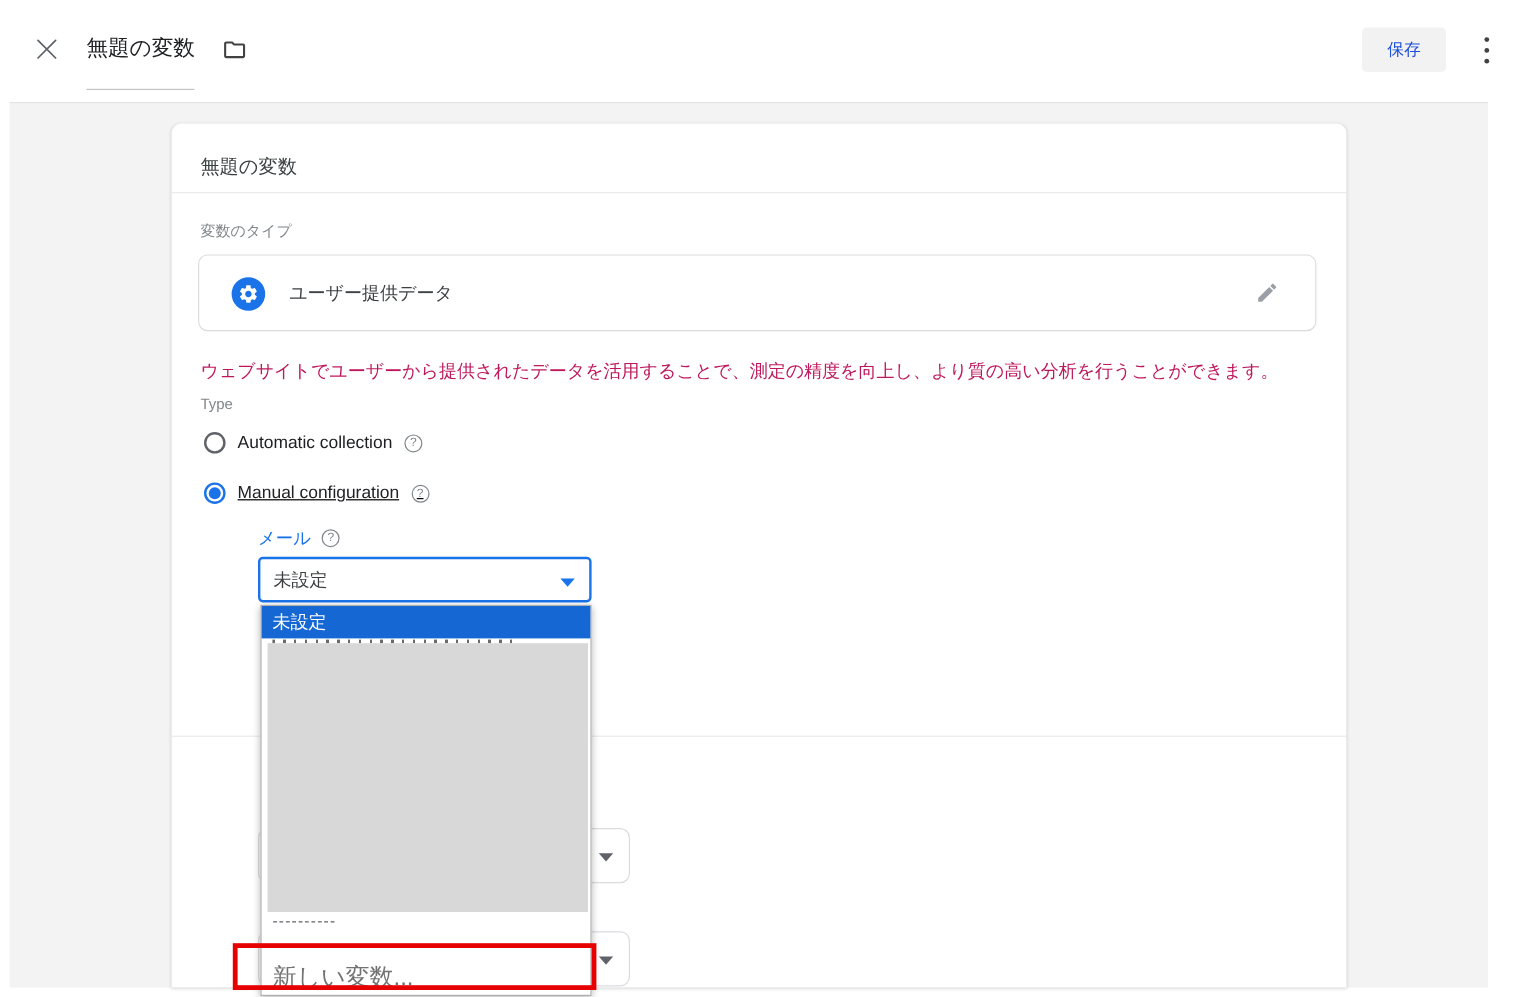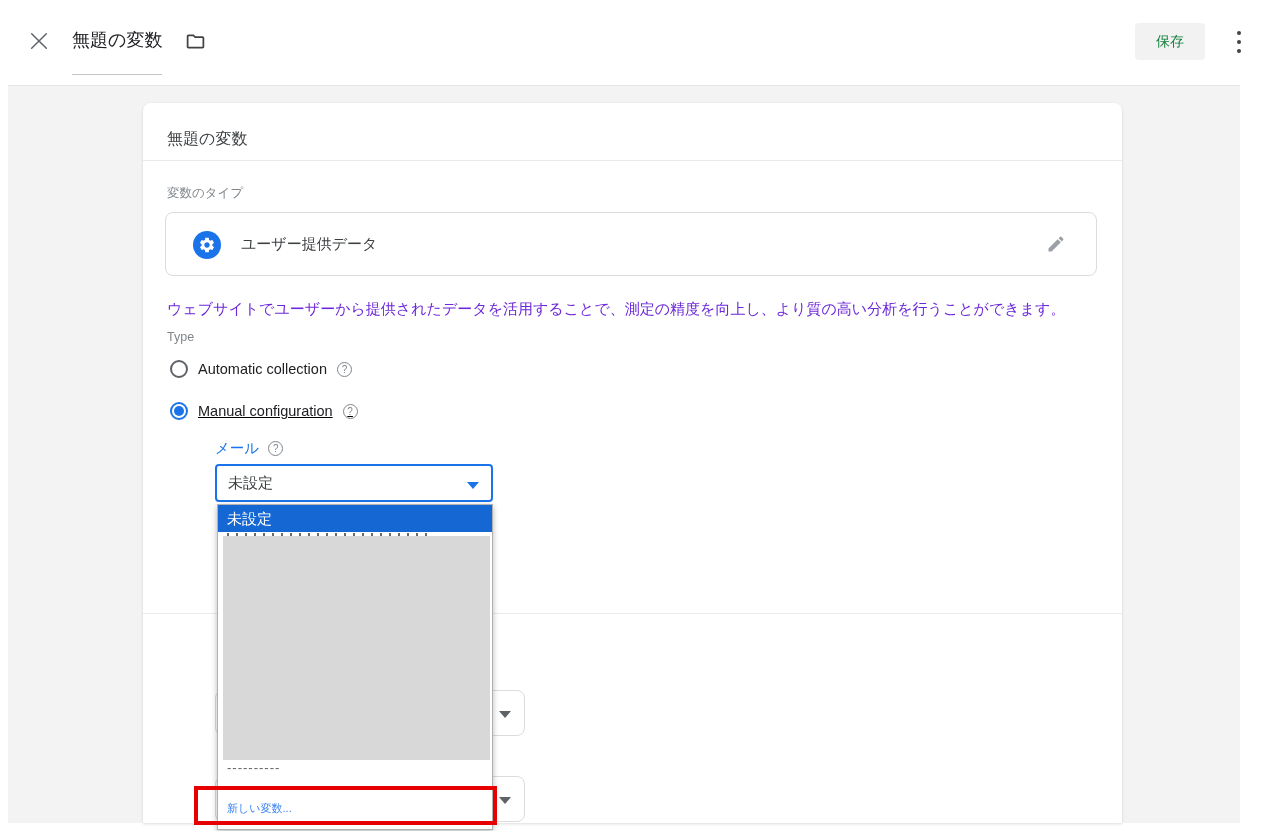--- a/index.html
+++ b/index.html
@@ -8,21 +8,21 @@
 
   
   .topbar { position:absolute; left:0; top:0; width:1263px; height:85px; background:#fff; }
   .close-btn { position:absolute; left:28px; top:30px; width:22px; height:22px; cursor:pointer; }
   .close-btn svg { width:22px; height:22px; stroke:#5f6368; stroke-width:1.6; }
   .doc-title { position:absolute; left:72px; top:28px; font-size:18px; color:#202124;
     padding-bottom:22px; border-bottom:1px solid #c4c4c4; }
   .folder-ic { position:absolute; left:185px; top:31px; width:21px; height:21px; }
   .folder-ic svg { width:21px; height:21px; fill:#424242; }
   .save-btn { position:absolute; left:1135px; top:23px; width:70px; height:37px;
-    background:#f2f2f2; border:none; border-radius:4px; color:#15803d; font-size:14px;
+    background:#f2f2f2; border:none; border-radius:4px; color:#1d4ed8; font-size:14px;
     font-family:Liberation Sans, sans-serif; }
   .kebab { position:absolute; left:1236px; top:31px; width:6px; height:22px;
     display:flex; flex-direction:column; justify-content:space-between; align-items:center; cursor:pointer; }
   .kebab i { width:4px; height:4px; border-radius:50%; background:#424242; }
 
   
   .workspace { position:absolute; left:8px; top:85px; width:1232px; height:738px;
     background:#f3f3f3; border-top:1px solid #e4e4e4; }
 
   
@@ -33,21 +33,21 @@
   .type-label { position:absolute; left:24px; top:82px; font-size:12.5px; color:#80868b; }
   .type-box { position:absolute; left:22px; top:109px; width:932px; height:64px;
     border:1px solid #dadce0; border-radius:8px; background:#fff; cursor:pointer; }
   .gear-circle { position:absolute; left:27px; top:18px; width:28px; height:28px;
     border-radius:50%; background:#1a73e8; display:flex; align-items:center; justify-content:center; }
   .gear-circle svg { width:18px; height:18px; fill:#ffffff; }
   .type-name { position:absolute; left:75px; top:22px; font-size:15px; color:#3c4043; }
   .pencil { position:absolute; right:30px; top:21px; width:20px; height:20px; cursor:pointer; }
   .pencil svg { width:20px; height:20px; fill:#9aa0a6; }
 
-  .desc { position:absolute; left:24px; top:197px; font-size:15px; color:#6d28d9; white-space:nowrap; }
+  .desc { position:absolute; left:24px; top:197px; font-size:15px; color:#be185d; white-space:nowrap; }
   .group-label { position:absolute; left:24px; top:227px; font-size:12.5px; color:#80868b; }
 
   .radio-row { position:absolute; left:27px; display:flex; align-items:center; gap:10px; cursor:pointer; }
   .radio-row.r1 { top:257px; }
   .radio-row.r2 { top:299px;text-decoration:underline; }
   .radio-circ { width:18px; height:18px; border-radius:50%; border:2px solid #5f6368; background:#fff; flex:0 0 auto; }
   .radio-circ.on { border-color:#1a73e8; display:flex; align-items:center; justify-content:center; }
   .radio-circ.on::after { content:""; width:10px; height:10px; border-radius:50%; background:#1a73e8; }
   .radio-label { font-size:14.5px; color:#202124; }
   .help-ic { width:15px; height:15px; border-radius:50%; border:1px solid #80868b; color:#80868b;
@@ -74,21 +74,21 @@
   
   .dd-list { position:absolute; left:217px; top:504px; width:276px; height:326px;
     background:#fff; border:1px solid #b0b0b0; box-shadow:0 2px 6px rgba(0,0,0,.28); z-index:5; }
   .dd-item-sel { position:absolute; left:0; top:0; width:274px; height:27px;
     background:#1567d3; color:#fff; font-size:15px; line-height:27px; padding-left:9px; cursor:pointer; }
   .dd-clip { position:absolute; left:9px; top:28px; width:200px; height:3px;
     background:repeating-linear-gradient(90deg,#6a6a6a 0 2px,transparent 2px 9px); }
   .dd-redact { position:absolute; left:5px; top:31px; width:267px; height:224px; background:#d8d8d8; }
   .dd-sep { position:absolute; left:9px; top:255px; font-size:13px; color:#5f6368; letter-spacing:1px; }
   .dd-opt1 { position:absolute; left:9px; top:270px; font-size:15.5px; color:#202124; cursor:pointer; }
-  .dd-opt2 { position:absolute; left:9px; top:296px; font-size:11px; color:#3b82f6; cursor:pointer; }
+  .dd-opt2 { position:absolute; left:9px; top:296px; font-size:20px; color:#737373; cursor:pointer; }
 
   .red-annot { position:absolute; left:194px; top:786px; width:303px; height:39px;
     border:4px solid #e60000; z-index:10; pointer-events:none; }
 </style>
 </head>
 <body>
 
 <div class="topbar">
   <div class="close-btn">
     <svg viewBox="0 0 24 24" fill="none">

